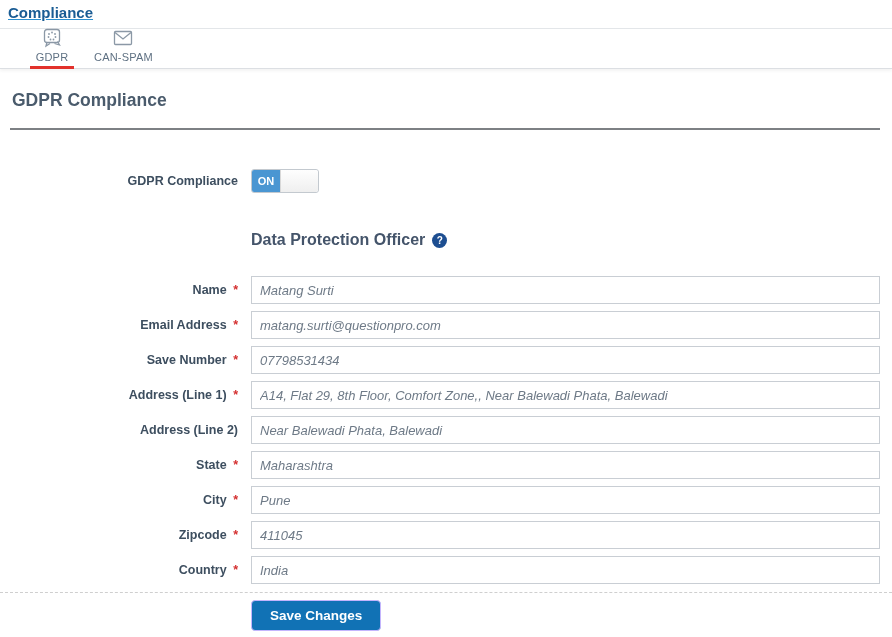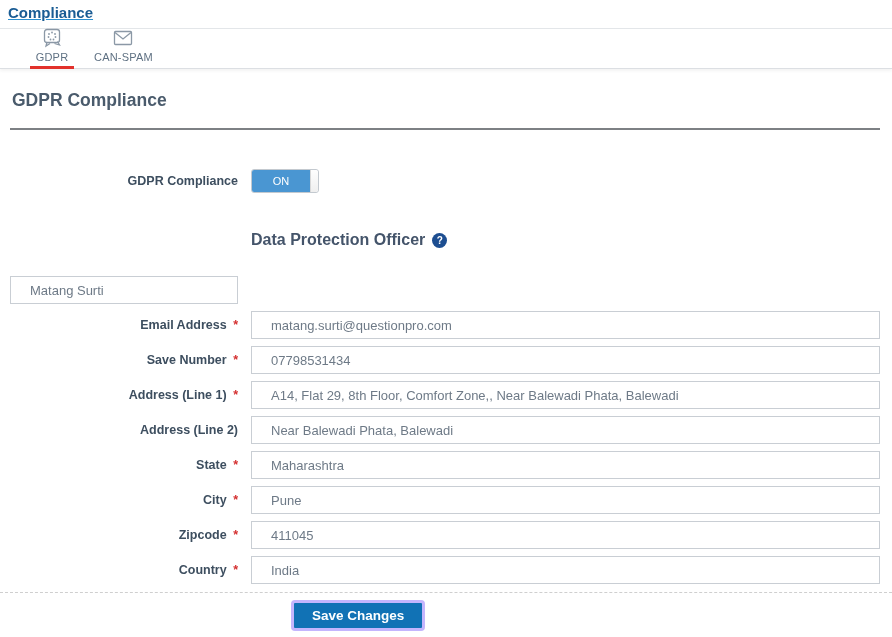--- a/index.html
+++ b/index.html
@@ -29,47 +29,47 @@
   .title-rule { height:2px; background:#7d8084; margin:0 0 39px 0; }
 
   .grid-row { display:grid; grid-template-columns:228px 1fr; column-gap:13px;
     align-items:center; }
 
   
   .toggle-row { margin-bottom:38px; }
   .toggle-label { font-size:12.5px; font-weight:bold; color:#3d4e5f; text-align:right; }
   .toggle { width:68px; height:24px; border:1px solid #c3c9cf; border-radius:3px;
     display:flex; overflow:hidden; cursor:pointer; background:#fff; }
-  .toggle-on { width:58px; background:#4a96d2; color:#fff; font-size:11px;
-    font-weight:normal; display:flex; align-items:center; justify-content:center; }
+  .toggle-on { width:28px; background:#4a96d2; color:#fff; font-size:11px;
+    font-weight:bold; display:flex; align-items:center; justify-content:center; }
   .toggle-knob { flex:1; background:linear-gradient(#fefefe,#efefef);
     border-left:1px solid #d8d8d8; border-radius:0 2px 2px 0; }
 
   
   .dpo-row { margin-bottom:27px; }
   .dpo-heading { font-size:16px; font-weight:bold; color:#44546a;
     display:flex; align-items:center; gap:7px; }
   .help-icon { width:15px; height:15px; border-radius:50%; background:#1d4e91;
     color:#fff; font-size:10px; font-weight:bold; display:inline-flex;
     align-items:center; justify-content:center; cursor:pointer; }
 
   
   .form-row { margin-bottom:7px; }
   .field-label { font-size:12.5px; font-weight:bold; color:#3d4e5f; text-align:right; }
   .req-mark { color:#d43030; margin-left:3px; }
   .field-input { height:28px; width:100%; border:1px solid #c9ced4; background:#fff;
-    padding:0 19px; font-family:"Liberation Sans",sans-serif; font-size:13px;
-    color:#6e7a87; outline:none; border-radius:0; }
+    padding:0 8px; font-family:"Liberation Sans",sans-serif; font-size:13px;
+    color:#6e7a87; outline:none; border-radius:0;font-style:italic; }
 
   .dashed-rule { border-top:1px dashed #cfcfcf; margin:8px -12px 0 -10px; }
 
   .save-row { margin-top:7px; }
-  .save-btn { background:#1172b5; border:3px solid #c4b5fd; color:#fff;
+  .save-btn { background:#1172b5; border:1px solid #c4b5fd; color:#fff;
     font-family:"Liberation Sans",sans-serif; font-size:13.5px; font-weight:bold;
-    padding:0 18px; height:31px; border-radius:4px; cursor:pointer; justify-self:start;margin-left:40px; }
+    padding:0 18px; height:31px; border-radius:4px; cursor:pointer; justify-self:start; }
 </style>
 </head>
 <body>
 
 <div class="crumb-bar">
   <span class="crumb-link">Compliance</span>
 </div>
 
 <div class="tab-bar">
   <div class="tab active">
@@ -119,20 +119,21 @@
   <div class="grid-row dpo-row">
     <div></div>
     <div class="dpo-heading">
       <span>Data Protection Officer</span>
       <span class="help-icon">?</span>
     </div>
   </div>
 
   <div id="dpo-form">
       <div class="grid-row form-row">
+        <label class="field-label"><span>Name</span><span class="req-mark"> *</span></label>
         <input class="field-input" type="text" value="Matang Surti" style="">
       </div>
       <div class="grid-row form-row">
         <label class="field-label"><span>Email Address</span><span class="req-mark"> *</span></label>
         <input class="field-input" type="text" value="matang.surti@questionpro.com" style="">
       </div>
       <div class="grid-row form-row">
         <label class="field-label"><span>Save Number</span><span class="req-mark"> *</span></label>
         <input class="field-input" type="text" value="07798531434" style="">
       </div>

